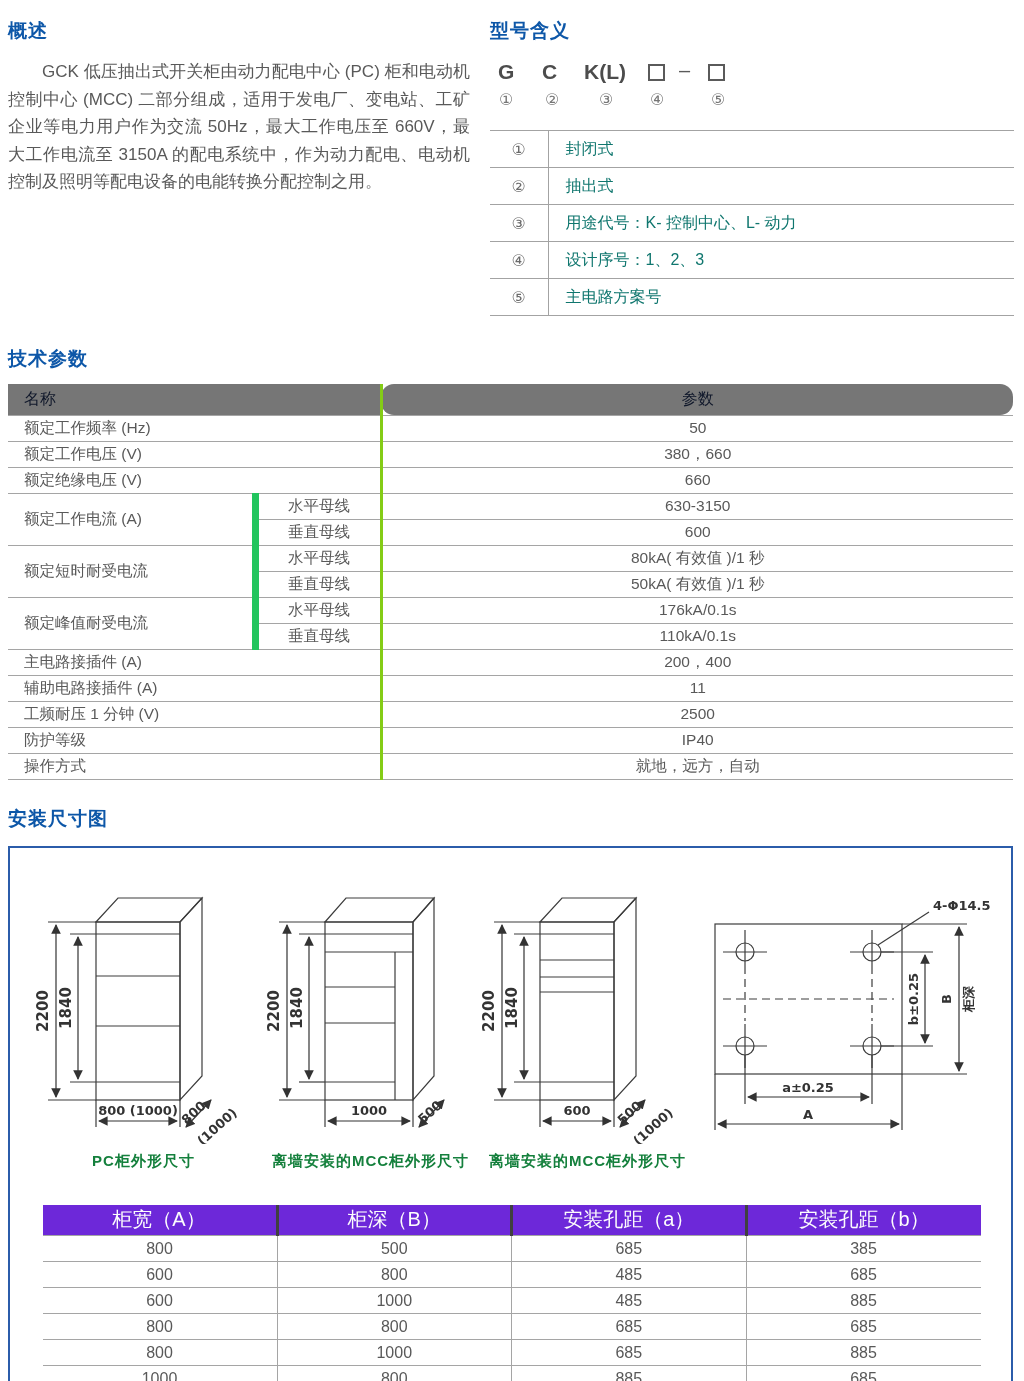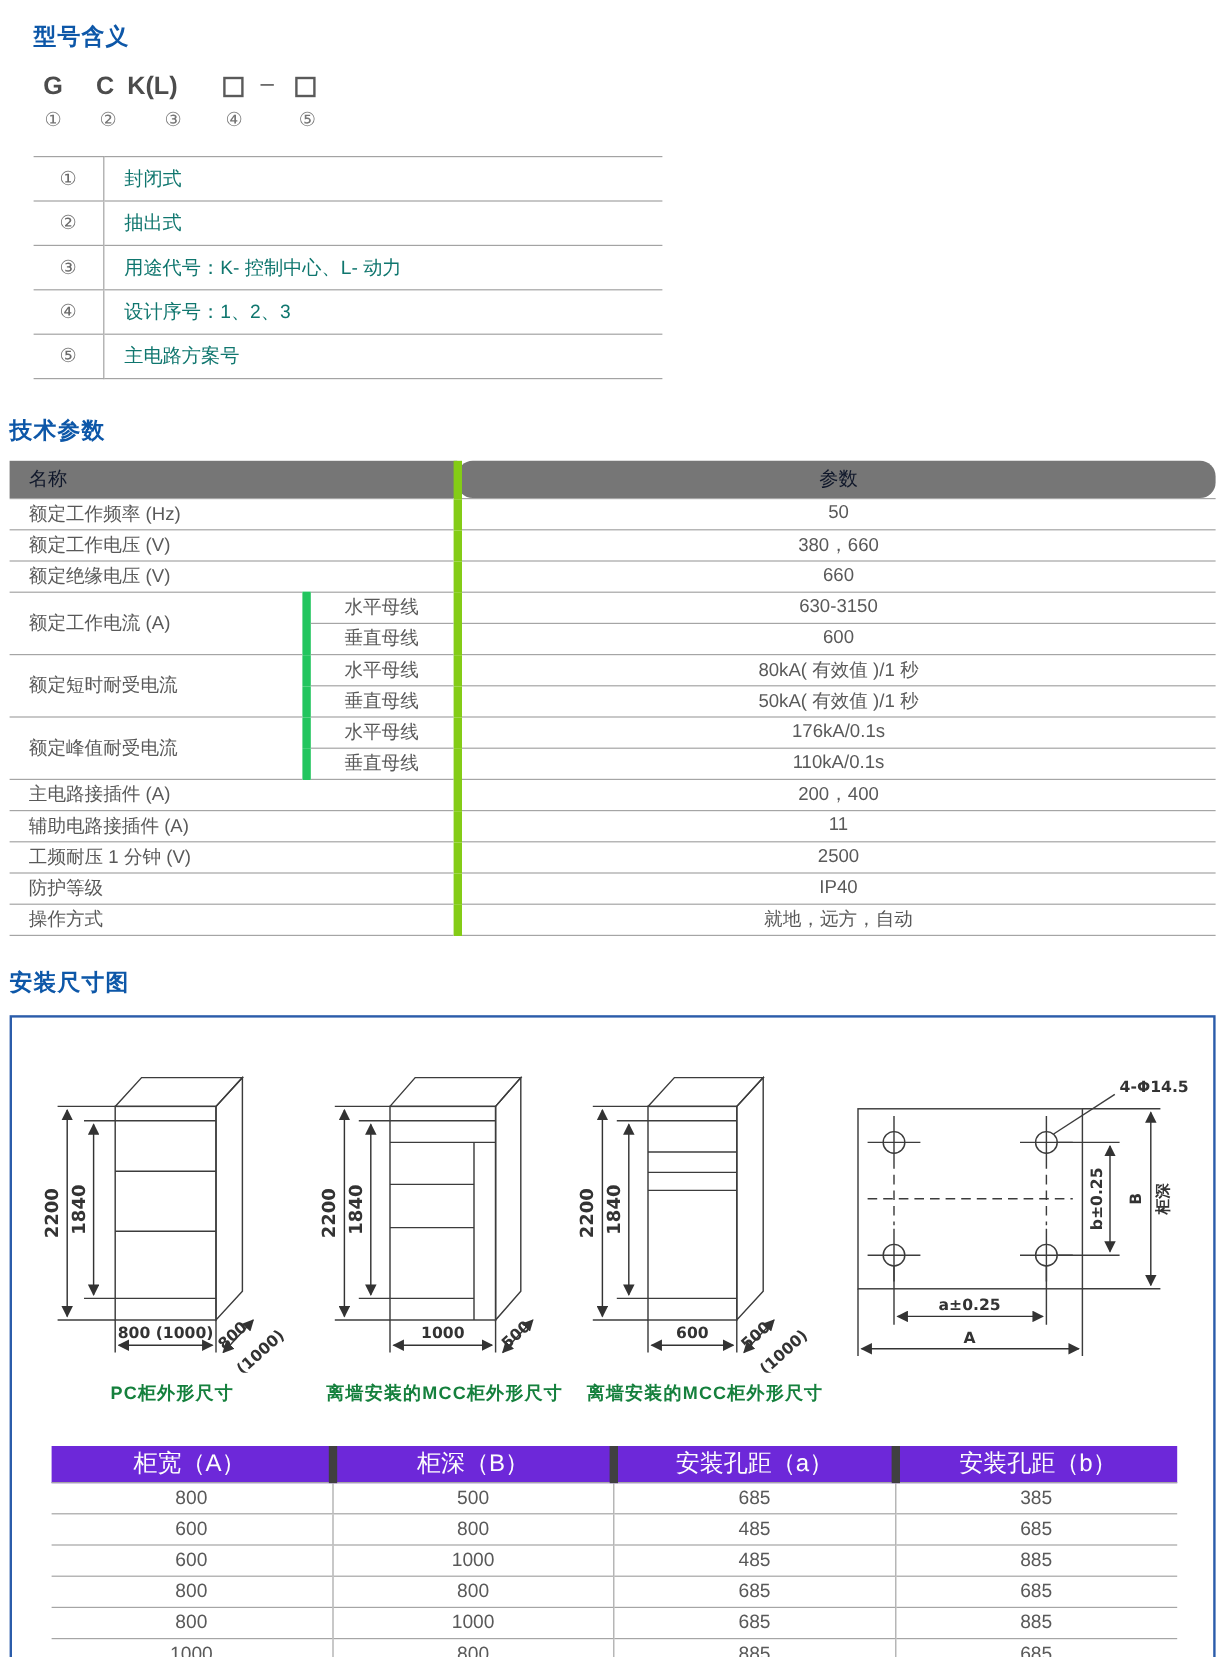--- a/index.html
+++ b/index.html
@@ -32,55 +32,59 @@
   .tech-wrap { margin-top:30px; }
   table.tech { border-collapse:collapse; width:1005px; margin-top:12px; table-layout:fixed; }
   table.tech col.c-name { width:247px; }
   table.tech col.c-sub { width:126px; }
   table.tech th { background:#767676; color:#0f172a; font-weight:normal; font-size:16px; height:31px; }
   table.tech th.h-name { text-align:left; padding-left:16px; }
   table.tech td { border-top:1px solid #a5a5a5; height:26px; color:#595959; font-size:15.5px; }
   table.tech tr:last-child td { border-bottom:1px solid #a5a5a5; }
   table.tech td.name { padding-left:16px; }
   table.tech td.sub { border-left:7px solid #22c55e; text-align:center; }
-  table.tech td.value, table.tech th.h-param { border-left:7px solid #84cc16; text-align:center;border-radius:13px; }
+  table.tech td.value, table.tech th.h-param { border-left:3px solid #84cc16; text-align:center;border-radius:13px; }
 
   
   .install-wrap { margin-top:26px; }
   .diagram-box { margin-top:14px; width:1005px; height:600px; border:2px solid #2b5caa; padding:36px 14px 0 16px; }
   .drawings { display:flex; justify-content:space-between; align-items:flex-start; }
   .drawing-col { display:flex; flex-direction:column; align-items:center; }
   .drawing-caption { margin-top:8px; font-size:15px; font-weight:bold; color:#15803d; letter-spacing:1px; }
   svg { display:block; }
   svg text { fill:#333; font-family:"DejaVu Sans","Liberation Sans",sans-serif; }
   .dim-label { font-size:15px; font-weight:600; }
   .dim-small { font-size:13px; font-weight:600; }
 
   
   table.dim-table { border-collapse:collapse; width:938px; margin:34px auto 0; table-layout:fixed; }
   table.dim-table th { background:#6d28d9; color:#fdfdfd; font-weight:normal; font-size:20px; height:31px; }
-  table.dim-table th + th { border-left:7px solid #404040; }
+  table.dim-table th + th { border-left:3px solid #404040; }
   table.dim-table td { border-top:1px solid #a5a5a5; height:26px; text-align:center; color:#595959; font-size:16px; }
   table.dim-table td + td { border-left:1px solid #a5a5a5; }
   table.dim-table tr:last-child td { border-bottom:1px solid #a5a5a5; }
 </style>
 </head>
 <body>
 
 <div class="page">
 
   <div class="top-row">
+    <div class="col-left">
+      <h2 class="sec">概述</h2>
+      <p class="overview-body">GCK 低压抽出式开关柜由动力配电中心 (PC) 柜和电动机控制中心 (MCC) 二部分组成，适用于发电厂、变电站、工矿企业等电力用户作为交流 50Hz，最大工作电压至 660V，最大工作电流至 3150A 的配电系统中，作为动力配电、电动机控制及照明等配电设备的电能转换分配控制之用。</p>
+    </div>
 
     <div class="col-right">
       <h2 class="sec">型号含义</h2>
 
       <div class="code-row">
         <span class="code-letter" style="left:8px">G</span>
         <span class="code-letter" style="left:52px">C</span>
-        <span class="code-letter" style="left:78px">K(L)</span>
+        <span class="code-letter" style="left:94px">K(L)</span>
         <span class="code-box" style="left:158px"></span>
         <span class="code-dash" style="left:189px">–</span>
         <span class="code-box" style="left:218px"></span>
         <span class="code-num" style="left:9px">①</span>
         <span class="code-num" style="left:55px">②</span>
         <span class="code-num" style="left:109px">③</span>
         <span class="code-num" style="left:160px">④</span>
         <span class="code-num" style="left:221px">⑤</span>
       </div>
 

